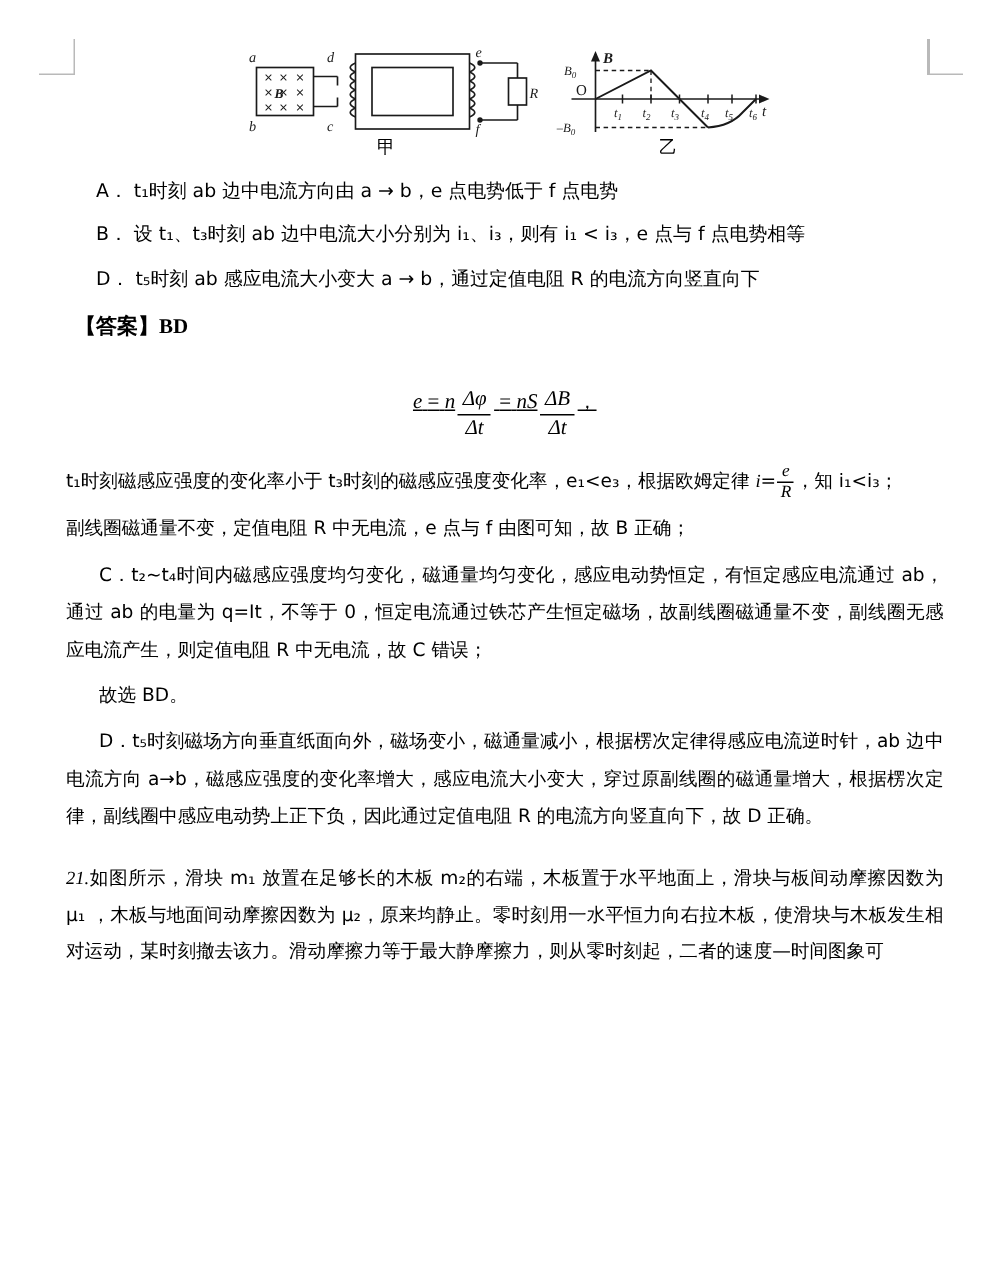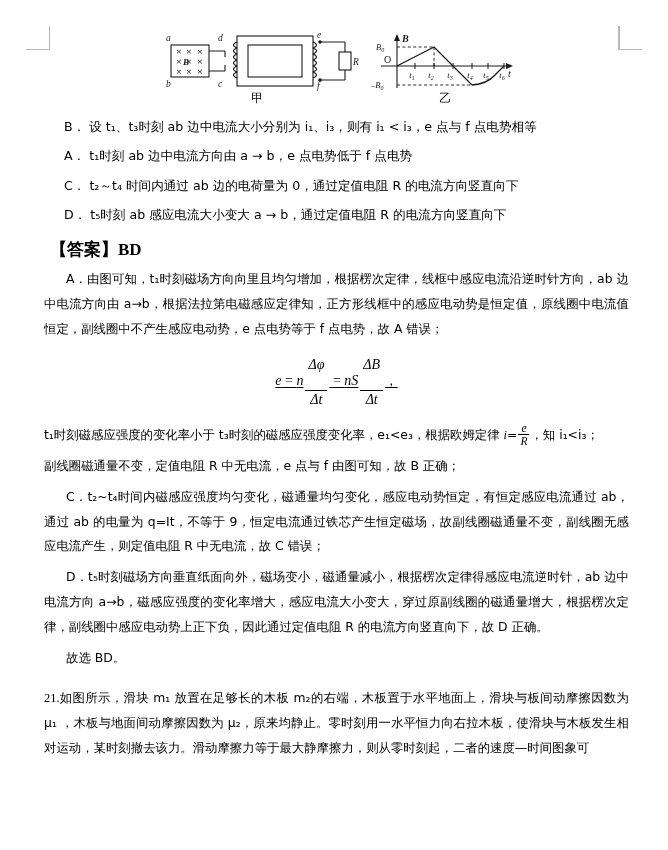--- a/index.html
+++ b/index.html
@@ -71,62 +71,63 @@
     font-size: 13.2px;
     line-height: 1.45;
     margin: 10px 0 0 20px;
     white-space: nowrap;
     font-family: "Liberation Serif", serif;
   }
   .cjk { font-family: "DejaVu Sans", "Liberation Sans", sans-serif; font-size: 12.6px; }
 
   
   .tag-line {
-    font-size: 17px;
+    font-size: 14px;
     margin: 14px 0 0 6px;
     font-family: "DejaVu Sans", sans-serif;
     font-weight: bold;
   }
   .tag-line .ansval {
     font-family: "Liberation Serif", serif;
     font-weight: bold;
   }
 
   
   .para {
     font-size: 12.4px;
     line-height: 2.0;
     margin: 6px 0 0 0;
     text-align: justify;
     font-family: "DejaVu Sans", "Liberation Sans", sans-serif;
     text-justify: inter-ideograph;
   }
   .para.indent { text-indent: 22px; }
-  .para .sn { font-family: "Liberation Serif", serif; }
+  .para .sn { font-family: "Liberation Serif", serif; font-style: italic; }
   .ital { font-family: "Liberation Serif", serif; font-style: italic; }
 
   
   .formula {
     text-align: center;
     margin: 16px 0 14px 0;
     font-family: "Liberation Serif", serif;
     font-size: 14px;
     text-decoration: underline;
   }
   .frac {
     display: inline-block;
     vertical-align: middle;
     text-align: center;
     margin: 0 2px;
   }
   .frac .num {
     display: block;
     border-bottom: 1px solid #000;
-    padding: 0 3px 16px 3px;
+    padding: 0 3px 1px 3px;
     line-height: 1.15;
+    margin-top: 16px;
   }
   .frac .den {
     display: block;
     padding: 1px 3px 0 3px;
     line-height: 1.15;
   }
   .inline-frac {
     display: inline-block;
     vertical-align: middle;
     text-align: center;
@@ -275,58 +276,54 @@
             <text x="115" y="48">t<tspan font-size="6" dy="2">5</tspan></text>
             <text x="131" y="48">t<tspan font-size="6" dy="2">6</tspan></text>
           </g>
         </svg>
         <div class="fig-caption">乙</div>
       </div>
 
     </div>
 
     <div class="opt">
+      <span class="cjk">A． t₁时刻 ab 边中电流方向由 a → b，e 点电势低于 f 点电势</span>
+    </div>
+    <div class="opt">
       <span class="cjk">B． 设 t₁、t₃时刻 ab 边中电流大小分别为 i₁、i₃，则有 i₁ &lt; i₃，e 点与 f 点电势相等</span>
-    </div>
-    <div class="opt">
-      <span class="cjk">A． t₁时刻 ab 边中电流方向由 a → b，e 点电势低于 f 点电势</span>
-    </div>
-    <div class="opt">
-      <span class="cjk">C． t₂～t₄ 时间内通过 ab 边的电荷量为 0，通过定值电阻 R 的电流方向竖直向下</span>
     </div>
     <div class="opt">
       <span class="cjk">D． t₅时刻 ab 感应电流大小变大 a → b，通过定值电阻 R 的电流方向竖直向下</span>
     </div>
 
     <div class="tag-line">
       <span>【答案】</span><span class="ansval">BD</span>
     </div>
 
 
-    <div class="para indent">A．由图可知，t₁时刻磁场方向向里且均匀增加，根据楞次定律，线框中感应电流沿逆时针方向，ab 边中电流方向由 a→b，根据法拉第电磁感应定律知，正方形线框中的感应电动势是恒定值，原线圈中电流值恒定，副线圈中不产生感应电动势，e 点电势等于 f 点电势，故 A 错误；</div>
 
 
     <div class="formula">
       <span class="ital">e</span>
       <span>=</span>
       <span class="ital">n</span><span class="frac"><span class="num ital">Δφ</span><span class="den ital">Δt</span></span>
       <span>=</span>
       <span class="ital">nS</span><span class="frac"><span class="num ital">ΔB</span><span class="den ital">Δt</span></span><span class="cjk">，</span>
     </div>
 
     <div class="para">
       <span>t₁时刻磁感应强度的变化率小于 t₃时刻的磁感应强度变化率，e₁&lt;e₃，根据欧姆定律 </span><span class="ital">i</span><span>=</span><span class="inline-frac"><span class="num ital">e</span><span class="den ital">R</span></span><span>，知 i₁&lt;i₃；</span>
     </div>
 
     <div class="para">副线圈磁通量不变，定值电阻 R 中无电流，e 点与 f 由图可知，故 B 正确；</div>
 
-    <div class="para indent">C．t₂~t₄时间内磁感应强度均匀变化，磁通量均匀变化，感应电动势恒定，有恒定感应电流通过 ab，通过 ab 的电量为 q=It，不等于 9，恒定电流通过铁芯产生恒定磁场，故副线圈磁通量不变，副线圈无感应电流产生，则定值电阻 R 中无电流，故 C 错误；</div>
+    <div class="para indent">C．t₂~t₄时间内磁感应强度均匀变化，磁通量均匀变化，感应电动势恒定，有恒定感应电流通过 ab，通过 ab 的电量为 q=It，不等于 0，恒定电流通过铁芯产生恒定磁场，故副线圈磁通量不变，副线圈无感应电流产生，则定值电阻 R 中无电流，故 C 错误；</div>
+
+    <div class="para" style="text-indent:22px">故选 BD。</div>
 
     <div class="para indent">D．t₅时刻磁场方向垂直纸面向外，磁场变小，磁通量减小，根据楞次定律得感应电流逆时针，ab 边中电流方向 a→b，磁感应强度的变化率增大，感应电流大小变大，穿过原副线圈的磁通量增大，根据楞次定律，副线圈中感应电动势上正下负，因此通过定值电阻 R 的电流方向竖直向下，故 D 正确。</div>
-
-    <div class="para" style="text-indent:22px">故选 BD。</div>
 
     <div class="para q21">
       <span class="sn">21.</span><span>如图所示，滑块 m₁ 放置在足够长的木板 m₂的右端，木板置于水平地面上，滑块与板间动摩擦因数为 μ₁ ，木板与地面间动摩擦因数为 μ₂，原来均静止。零时刻用一水平恒力向右拉木板，使滑块与木板发生相对运动，某时刻撤去该力。滑动摩擦力等于最大静摩擦力，则从零时刻起，二者的速度—时间图象可</span>
     </div>
 
   </div>
 </div>
 
 </body></html>

